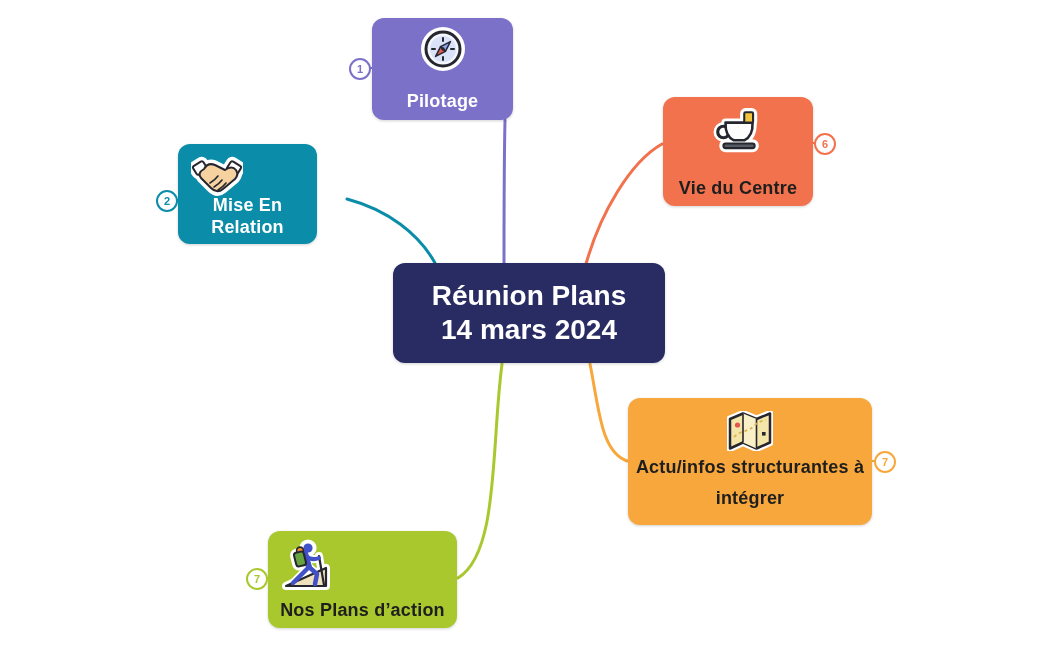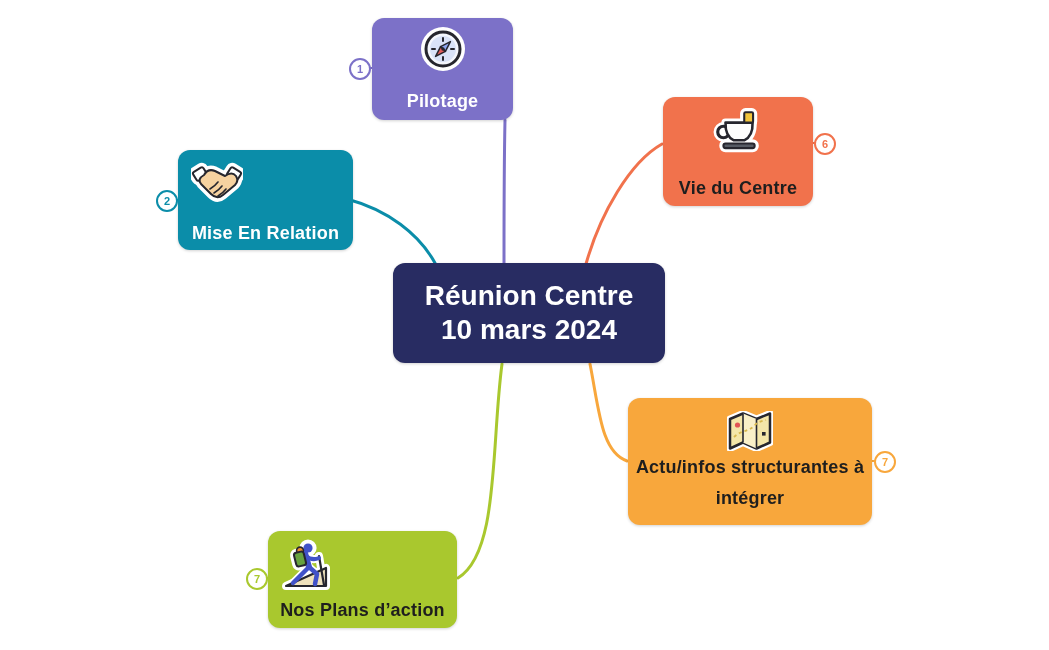--- a/index.html
+++ b/index.html
@@ -11,21 +11,21 @@
                font-size:18px;line-height:22px;letter-spacing:.2px;}
   .icon{position:absolute;display:block;line-height:0;}
   
   .node.central{left:393px;top:263px;width:272px;height:100px;display:flex;flex-direction:column;
                 align-items:center;justify-content:center;}
   .node.central .cline{font-weight:700;font-size:28px;line-height:34px;text-align:center;}
   
   .node.pilotage{left:372px;top:18px;width:141px;height:102px;}
   .node.pilotage .label{bottom:8px;}
   .node.pilotage .icon{left:50%;transform:translateX(-50%);top:8px;}
-  .node.mise{left:178px;top:150px;width:139px;height:100px;padding-left:36px;}
+  .node.mise{left:178px;top:144px;width:139px;height:100px;}
   .node.mise .label{bottom:6px;}
   .node.mise .icon{left:13px;top:10px;}
   .node.vie{left:663px;top:97px;width:150px;height:109px;}
   .node.vie .label{bottom:7px;}
   .node.vie .icon{left:50%;transform:translateX(-50%);top:9px;}
   .node.actu{left:628px;top:398px;width:244px;height:127px;}
   .node.actu .label{bottom:11px;line-height:31px;padding:0 5px;}
   .node.actu .icon{left:50%;transform:translateX(-50%);top:13px;}
   .node.plans{left:268px;top:531px;width:189px;height:97px;}
   .node.plans .label{bottom:7px;}
@@ -53,22 +53,22 @@
     <path d="M502,364 C491,447 499,553 458,578" fill="none" stroke-width="3" stroke-linecap="round" stroke="#a9c82e"></path>
 
     <path d="M366,68 L373,68" stroke-width="2" stroke="#7c71c8"></path>
     <path d="M171,200 L179,200" stroke-width="2" stroke="#0b8da9"></path>
     <path d="M811,143 L817,143" stroke-width="2" stroke="#f1724c"></path>
     <path d="M870,461 L877,461" stroke-width="2" stroke="#f8a73c"></path>
     <path d="M261,578 L269,578" stroke-width="2" stroke="#a9c82e"></path>
   </svg>
 
   <div class="node central" style="background-color: rgb(40, 44, 98); color: rgb(255, 255, 255);">
-    <div class="cline">Réunion Centre</div>
-    <div class="cline">10 mars 2024</div>
+    <div class="cline">Réunion Plans</div>
+    <div class="cline">14 mars 2024</div>
   </div>
 
   <div class="node pilotage" style="background-color: rgb(124, 113, 200);">
     <span class="icon">
       <svg width="46" height="46" viewBox="0 0 46 46">
         <circle cx="23" cy="23" r="22" fill="#ffffff"></circle>
         <circle cx="23" cy="23" r="17" fill="#f4f6fd" stroke="#26262e" stroke-width="3"></circle>
         <circle cx="23" cy="23" r="13" fill="#d9e2f8"></circle>
         <path d="M23,12 L23,15 M23,31 L23,34 M12,23 L15,23 M31,23 L34,23" stroke="#26262e" stroke-width="2" stroke-linecap="round"></path>
         <polygon points="30.4,15.6 25.4,25.4 20.6,20.6" fill="#8ea6f0" stroke="#26262e" stroke-width="1.5" stroke-linejoin="round"></polygon>

